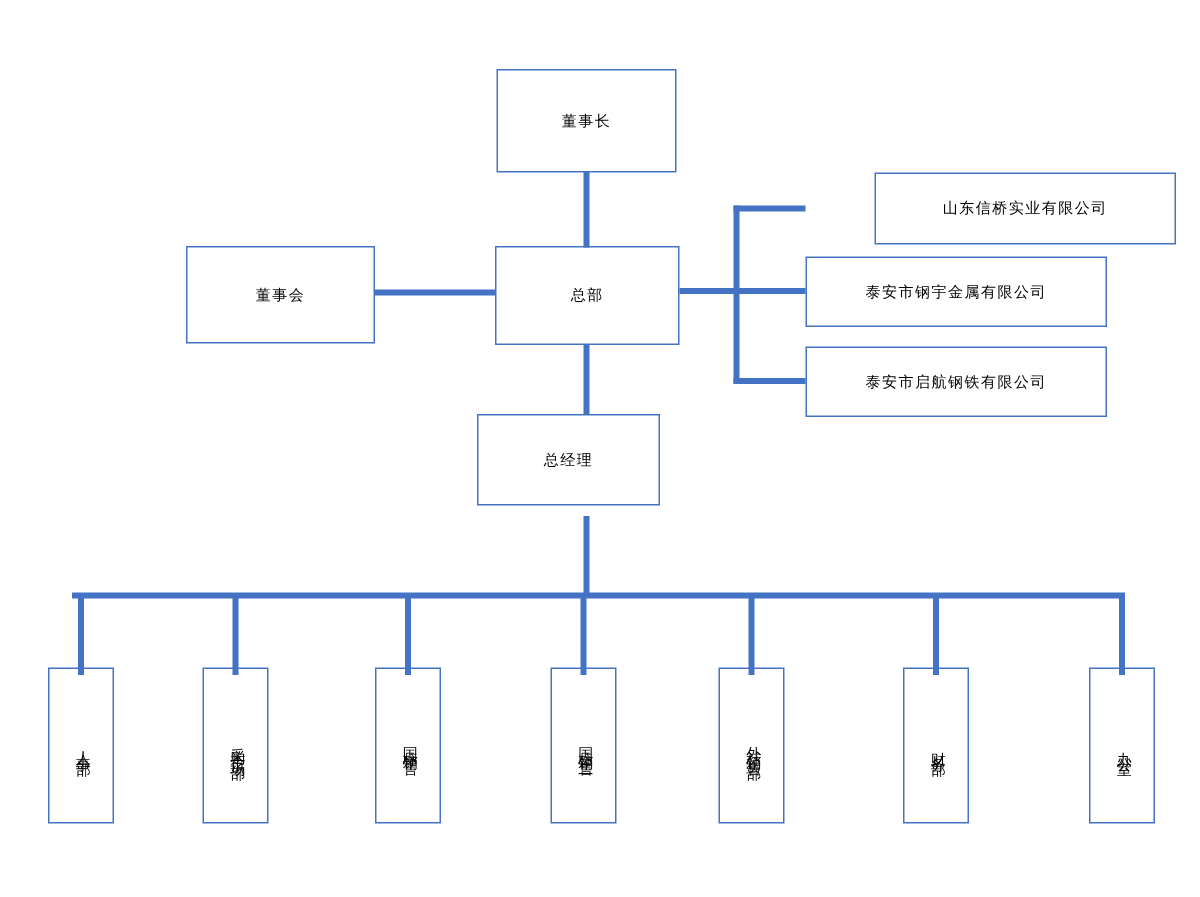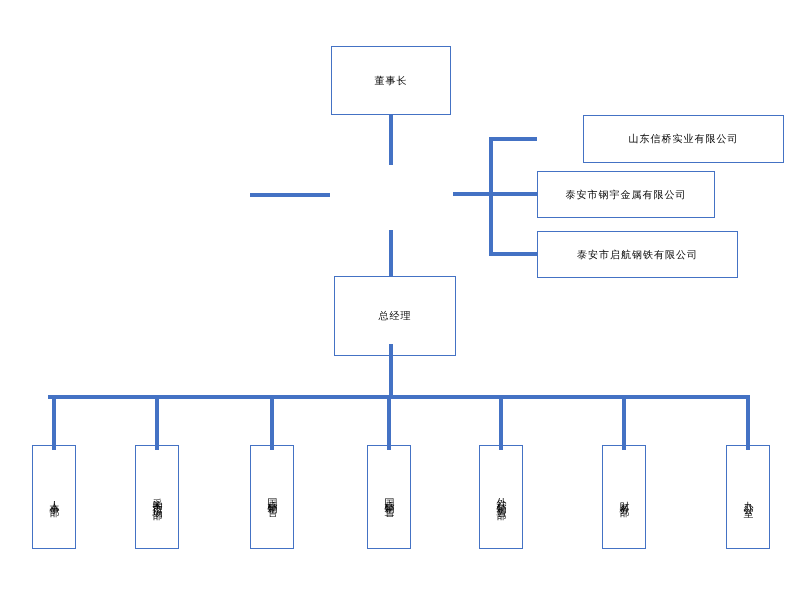--- a/index.html
+++ b/index.html
@@ -33,23 +33,23 @@
   }
   .connector {
     position: absolute;
     background: #4472C4;
     z-index: 2;
   }
   
   #node-chairman        { left: 331px; top: 46px;  width: 120px; height: 69px; }
   #node-board           { left: 124px; top: 164px; width: 126px; height: 65px; }
   #node-headquarters    { left: 330px; top: 164px; width: 123px; height: 66px; }
-  #node-general-manager { left: 334px; top: 276px; width: 122px; height: 80px; }
+  #node-general-manager { left: 318px; top: 276px; width: 122px; height: 61px; }
   #subsidiary-0 { left: 537px; top: 115px; width: 201px; height: 48px; margin-left: 46px; }
-  #subsidiary-1 { left: 537px; top: 171px; width: 178px; height: 47px; }
+  #subsidiary-1 { left: 537px; top: 171px; width: 201px; height: 47px; }
   #subsidiary-2 { left: 537px; top: 231px; width: 201px; height: 47px; }
   
   #dept-0 { left: 32px;  top: 445px; width: 44px; height: 104px; }
   #dept-1 { left: 135px; top: 445px; width: 44px; height: 104px; }
   #dept-2 { left: 250px; top: 445px; width: 44px; height: 104px; }
   #dept-3 { left: 367px; top: 445px; width: 44px; height: 104px; }
   #dept-4 { left: 479px; top: 445px; width: 44px; height: 104px; }
   #dept-5 { left: 602px; top: 445px; width: 44px; height: 104px; }
   #dept-6 { left: 726px; top: 445px; width: 44px; height: 104px; }
   
@@ -70,21 +70,23 @@
   #drop-5 { left: 622px; top: 397px; width: 4px; height: 53px; }
   #drop-6 { left: 746px; top: 397px; width: 4px; height: 53px; }
 </style>
 </head>
 <body>
 
 <div id="canvas">
 
   <div class="node" id="node-chairman">董事长</div>
 
+  <div class="node" id="node-board">董事会</div>
 
+  <div class="node" id="node-headquarters">总部</div>
 
   <div class="node" id="node-general-manager">总经理</div>
 
   <div class="node" id="subsidiary-0">山东信桥实业有限公司</div>
   <div class="node" id="subsidiary-1">泰安市钢宇金属有限公司</div>
   <div class="node" id="subsidiary-2">泰安市启航钢铁有限公司</div>
 
   <div class="node vertical" id="dept-0">人事部</div>
   <div class="node vertical" id="dept-1">采购市场部</div>
   <div class="node vertical" id="dept-2">国标销售一</div>

